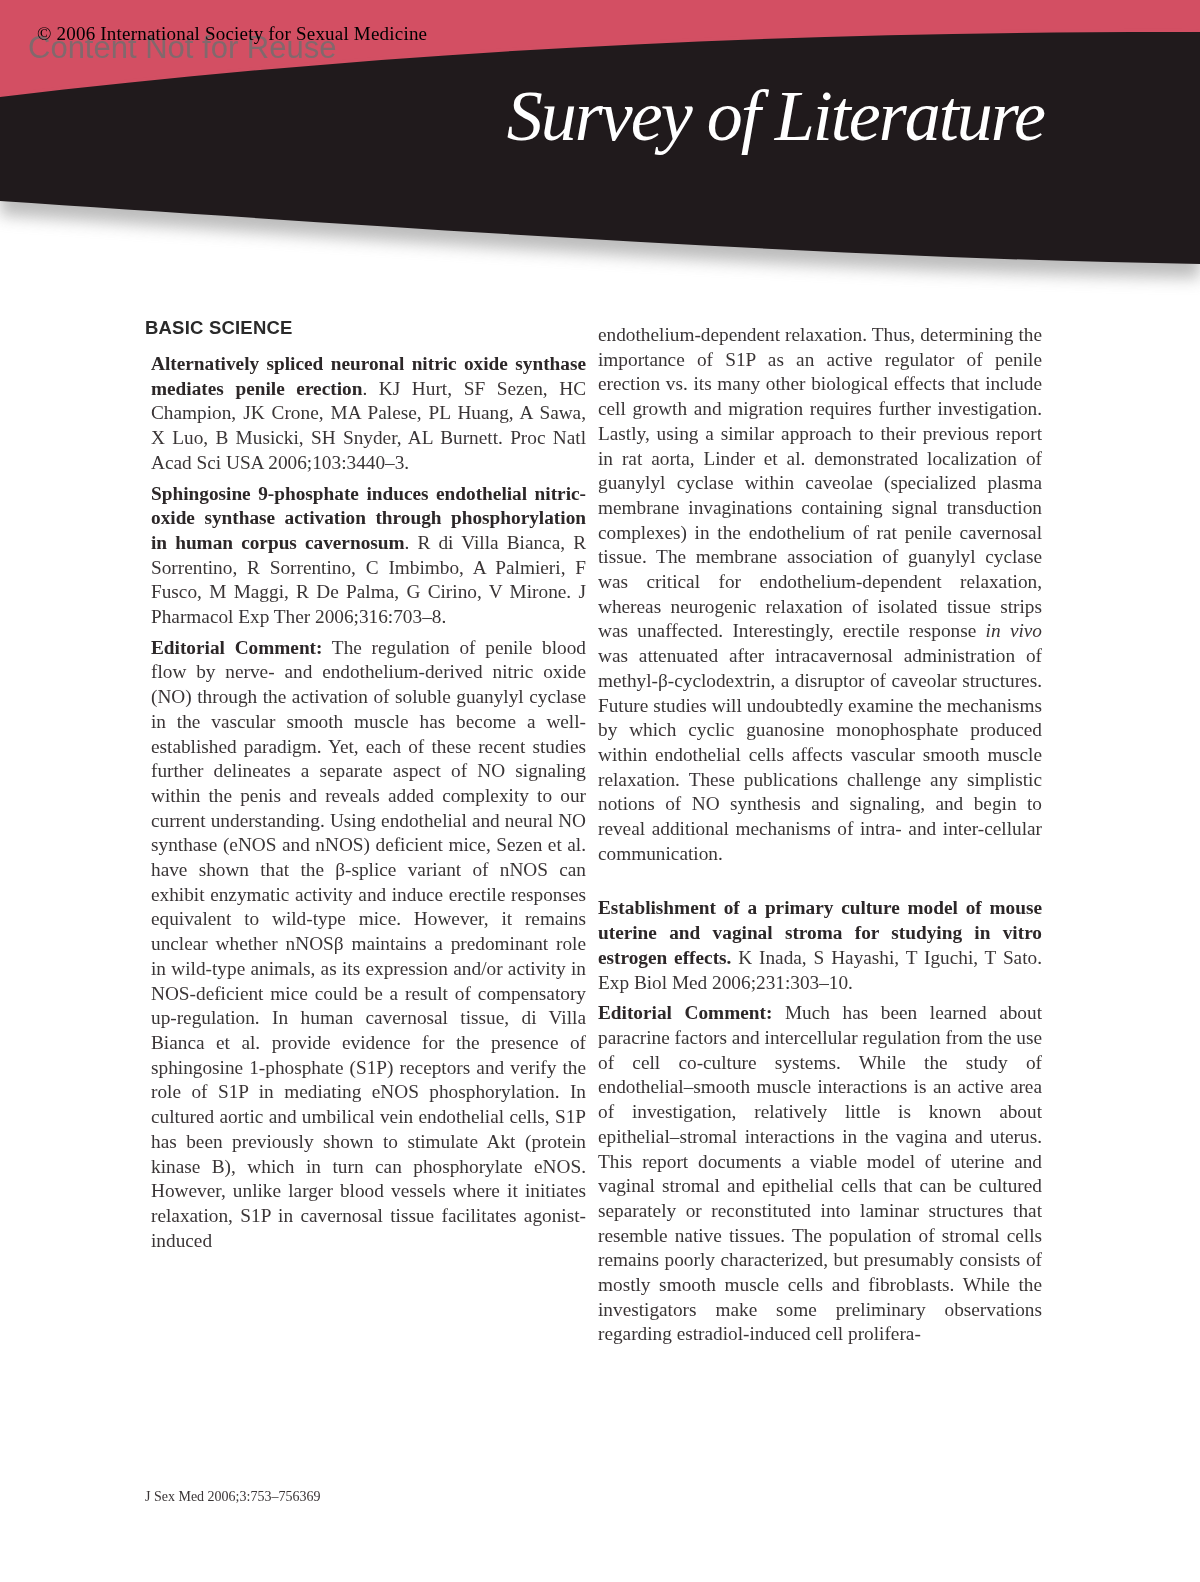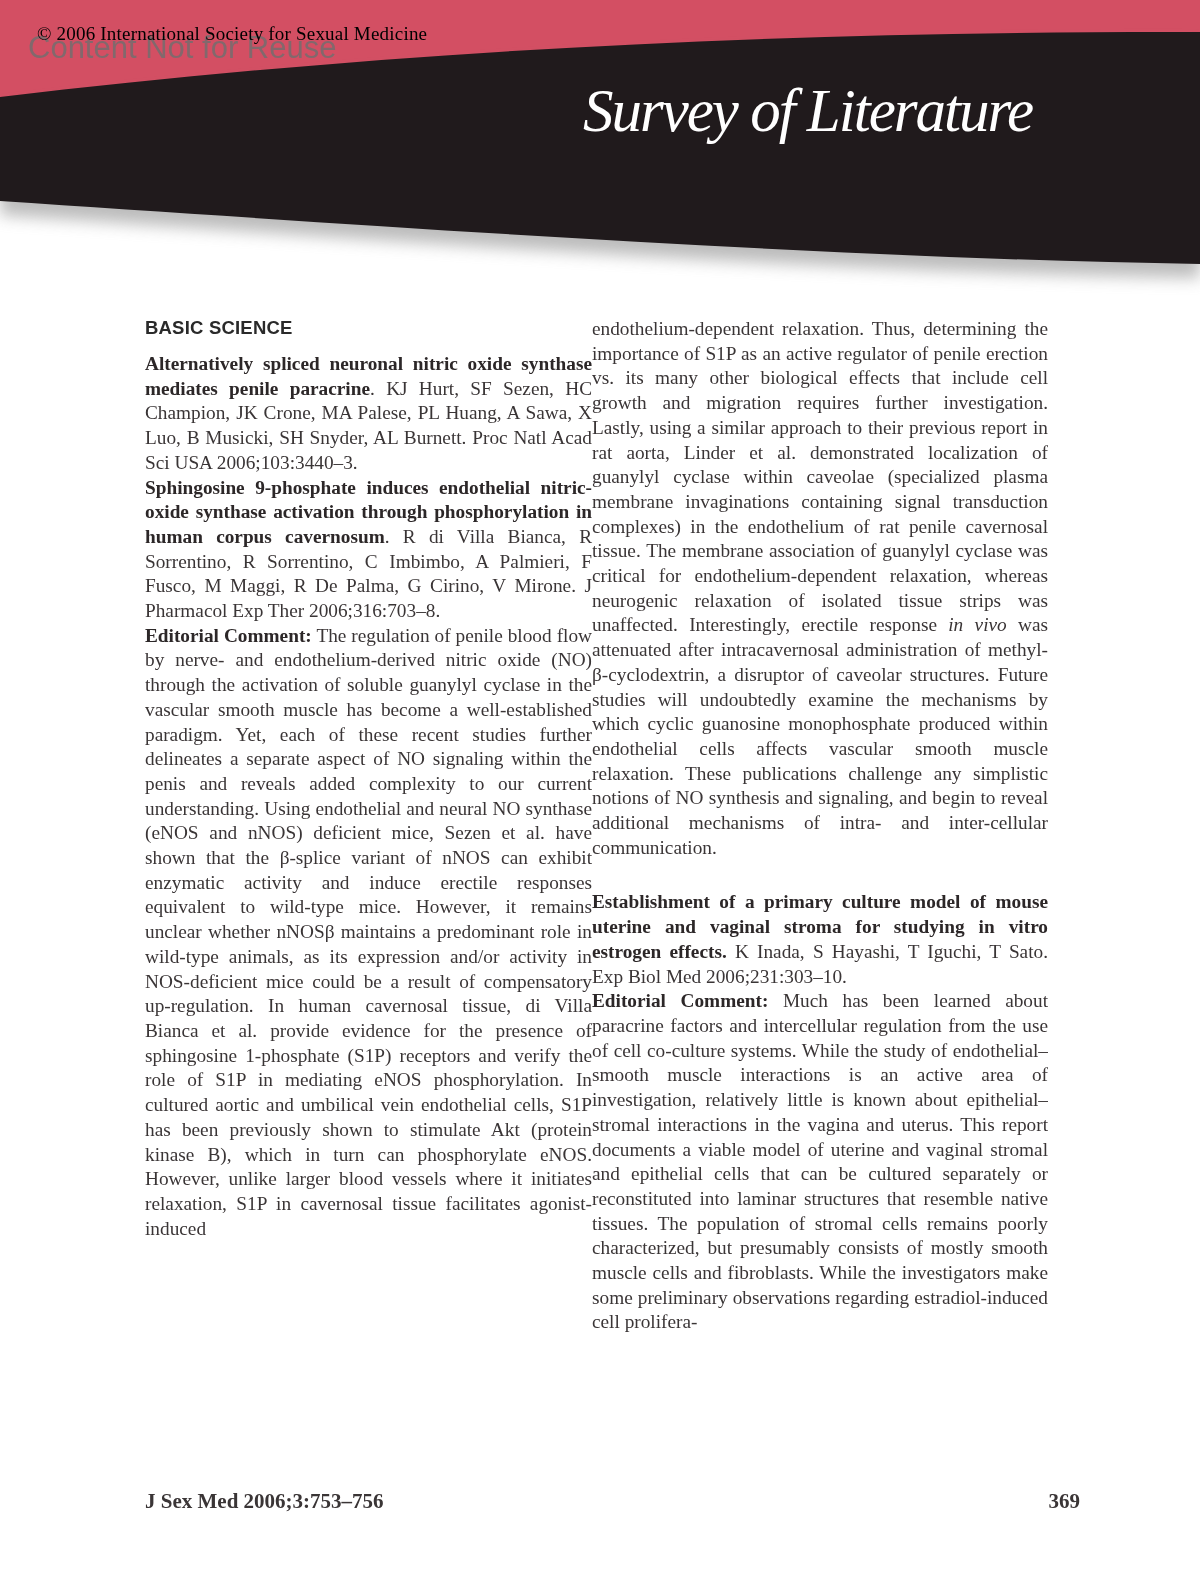--- a/index.html
+++ b/index.html
@@ -23,58 +23,58 @@
     font-size: 19px; color: #000000; z-index: 3;
     letter-spacing: .2px; white-space: nowrap;
   }
   .watermark {
     position: absolute; top: 30px; left: 28px;
     font-family: "Liberation Sans", sans-serif;
     font-size: 31px; color: #6f6f6f; opacity: .8; z-index: 2;
     white-space: nowrap;
   }
   .banner-title {
-    position: absolute; top: 80px; right: 72px;
+    position: absolute; top: 80px; right: 60px;
     margin: 0; z-index: 4;
     font-family: "Liberation Serif", serif;
     font-style: italic; font-weight: 400;
-    font-size: 61px; line-height: 1; letter-spacing: -2px;
+    font-size: 72px; line-height: 1; letter-spacing: -2px;
     color: #ffffff; white-space: nowrap;
   }
 
   
   .columns {
     position: absolute; top: 317px; left: 145px;
     width: 935px; display: flex; 
   }
   .col-left  { width: 447px; }
   .col-right { width: 456px; }
 
   .section-heading {
     margin: 0 0 13px 0;
     font-family: "Liberation Sans", sans-serif;
     font-size: 18.5px; font-weight: 700; letter-spacing: .2px;
     color: #2a2a2a;
   }
 
   .para {
-    margin: 0; text-align: justify;
+    margin: 6px; text-align: justify;
     font-size: 19.3px; line-height: 24.7px;
     color: #3a3536;
   }
   .para .b { font-weight: 700; color: #2c2728; }
   .para .i { font-style: italic; }
   .para.signature { text-align: right; font-style: italic; }
   .para.gap-top { margin-top: 30px; font-family: Liberation Serif, serif; }
 
   
   .page-footer {
     position: absolute; top: 1489px; left: 145px; width: 935px;
-    display: flex; justify-content: space-between;
-    font-size: 21px; color: #3a3536; font-weight: bold;
+    display: flex; 
+    font-size: 14px; color: #3a3536;
   }
 </style>
 </head>
 <body>
 
 <div class="page">
 
   <div class="banner-wrap">
     <svg class="banner-svg" width="1200" height="300" viewBox="0 0 1200 300">
       <defs>
@@ -88,21 +88,21 @@
     </svg>
     <div class="watermark">Content Not for Reuse</div>
     <div class="copyright">© 2006 International Society for Sexual Medicine</div>
     <h1 class="banner-title">Survey of Literature</h1>
   </div>
 
   <main class="columns">
     <section class="col-left">
       <h2 class="section-heading">BASIC SCIENCE</h2>
       <div id="left-column-blocks">
-          <p class="para"><span class="b">Alternatively spliced neuronal nitric oxide synthase mediates penile paracrine</span><span>. KJ Hurt, SF Sezen, HC Champion, JK Crone, MA Palese, PL Huang, A Sawa, X Luo, B Musicki, SH Snyder, AL Burnett. Proc Natl Acad Sci USA 2006;103:3440–3.</span></p>
+          <p class="para"><span class="b">Alternatively spliced neuronal nitric oxide synthase mediates penile erection</span><span>. KJ Hurt, SF Sezen, HC Champion, JK Crone, MA Palese, PL Huang, A Sawa, X Luo, B Musicki, SH Snyder, AL Burnett. Proc Natl Acad Sci USA 2006;103:3440–3.</span></p>
           <p class="para"><span class="b">Sphingosine 9-phosphate induces endothelial nitric-oxide synthase activation through phosphorylation in human corpus cavernosum</span><span>. R di Villa Bianca, R Sorrentino, R Sorrentino, C Imbimbo, A Palmieri, F Fusco, M Maggi, R De Palma, G Cirino, V Mirone. J Pharmacol Exp Ther 2006;316:703–8.</span></p>
           <p class="para"><span class="b">Editorial Comment:</span><span> The regulation of penile blood flow by nerve- and endothelium-derived nitric oxide (NO) through the activation of soluble guanylyl cyclase in the vascular smooth muscle has become a well-established paradigm. Yet, each of these recent studies further delineates a separate aspect of NO signaling within the penis and reveals added complexity to our current understanding. Using endothelial and neural NO synthase (eNOS and nNOS) deficient mice, Sezen et al. have shown that the β-splice variant of nNOS can exhibit enzymatic activity and induce erectile responses equivalent to wild-type mice. However, it remains unclear whether nNOSβ maintains a predominant role in wild-type animals, as its expression and/or activity in NOS-deficient mice could be a result of compensatory up-regulation. In human cavernosal tissue, di Villa Bianca et al. provide evidence for the presence of sphingosine 1-phosphate (S1P) receptors and verify the role of S1P in mediating eNOS phosphorylation. In cultured aortic and umbilical vein endothelial cells, S1P has been previously shown to stimulate Akt (protein kinase B), which in turn can phosphorylate eNOS. However, unlike larger blood vessels where it initiates relaxation, S1P in cavernosal tissue facilitates agonist-induced</span></p>
         </div>
     </section>
     <section class="col-right">
       <div id="right-column-blocks">
           <p class="para"><span>endothelium-dependent relaxation. Thus, determining the importance of S1P as an active regulator of penile erection vs. its many other biological effects that include cell growth and migration requires further investigation. Lastly, using a similar approach to their previous report in rat aorta, Linder et al. demonstrated localization of guanylyl cyclase within caveolae (specialized plasma membrane invaginations containing signal transduction complexes) in the endothelium of rat penile cavernosal tissue. The membrane association of guanylyl cyclase was critical for endothelium-dependent relaxation, whereas neurogenic relaxation of isolated tissue strips was unaffected. Interestingly, erectile response </span><span class="i">in vivo</span><span> was attenuated after intracavernosal administration of methyl-β-cyclodextrin, a disruptor of caveolar structures. Future studies will undoubtedly examine the mechanisms by which cyclic guanosine monophosphate produced within endothelial cells affects vascular smooth muscle relaxation. These publications challenge any simplistic notions of NO synthesis and signaling, and begin to reveal additional mechanisms of intra- and inter-cellular communication.</span></p>
           <p class="para gap-top"><span class="b">Establishment of a primary culture model of mouse uterine and vaginal stroma for studying in vitro estrogen effects.</span><span> K Inada, S Hayashi, T Iguchi, T Sato. Exp Biol Med 2006;231:303–10.</span></p>
           <p class="para"><span class="b">Editorial Comment:</span><span> Much has been learned about paracrine factors and intercellular regulation from the use of cell co-culture systems. While the study of endothelial–smooth muscle interactions is an active area of investigation, relatively little is known about epithelial–stromal interactions in the vagina and uterus. This report documents a viable model of uterine and vaginal stromal and epithelial cells that can be cultured separately or reconstituted into laminar structures that resemble native tissues. The population of stromal cells remains poorly characterized, but presumably consists of mostly smooth muscle cells and fibroblasts. While the investigators make some preliminary observations regarding estradiol-induced cell prolifera-</span></p>
         </div>

